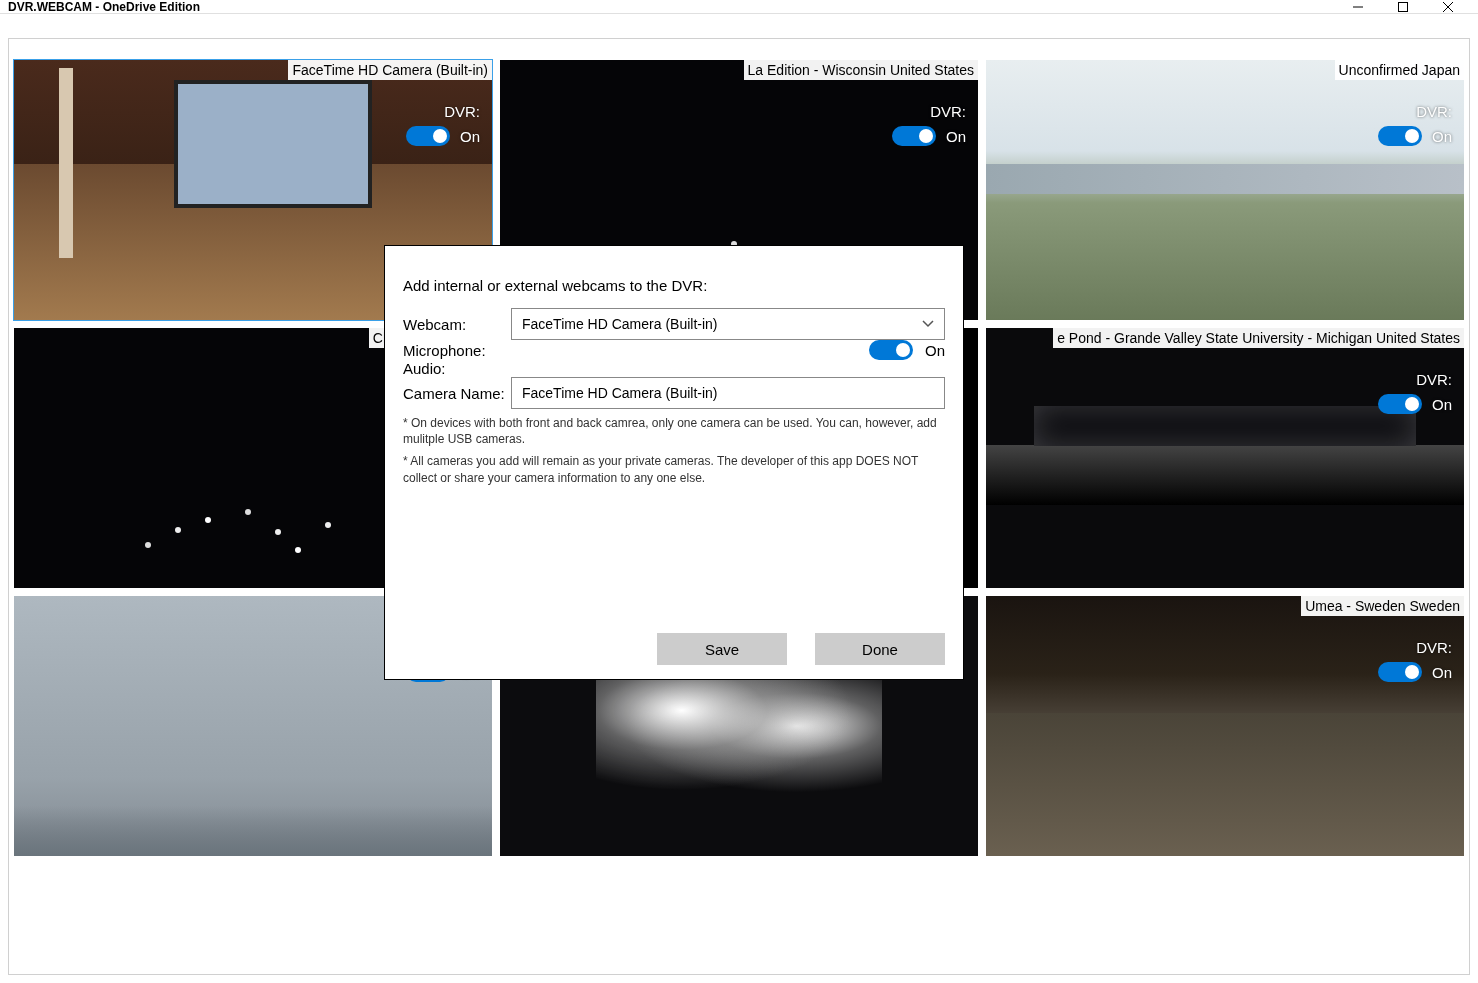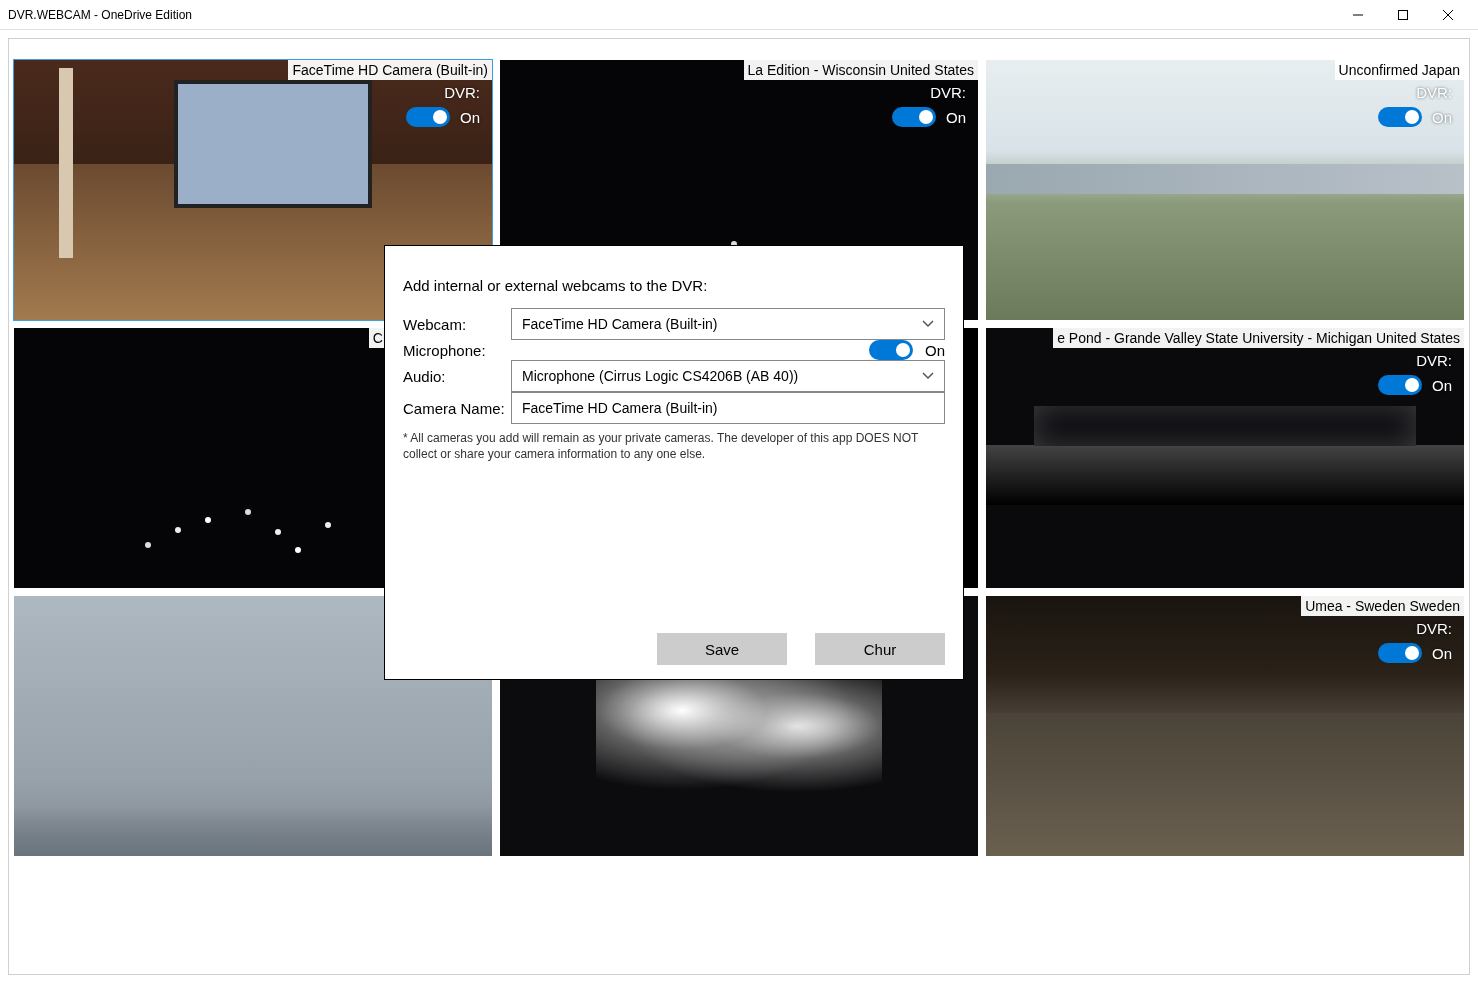--- a/index.html
+++ b/index.html
@@ -6,28 +6,29 @@
   body {
     font-family: "Segoe UI", Tahoma, sans-serif;
     font-size: 13px;
     background: #ffffff;
     width: 1478px;
     height: 983px;
     overflow: hidden;
     position: relative;
   }
   .titlebar {
-    height: 30px;
+    height: 14px;
     background: #ffffff;
     display: flex;
     align-items: center;
     padding: 0 8px;
     font-size: 12px;
     color: #000;
     border-bottom: 1px solid #e0e0e0;
+    font-weight: bold;
   }
   .titlebar .title { flex: 1; }
   .titlebar .win-controls { display: flex; gap: 0; }
   .titlebar .win-btn {
     width: 45px; height: 30px;
     display: flex; align-items: center; justify-content: center;
     font-size: 13px;
     cursor: default;
   }
   .content-frame {
@@ -54,21 +55,21 @@
     position: absolute;
     top: 0; right: 0;
     background: rgba(255,255,255,0.95);
     color: #000;
     font-size: 14px;
     padding: 2px 4px;
     white-space: nowrap;
   }
   .cam .dvr-row {
     position: absolute;
-    top: 24px; right: 12px;
+    top: 43px; right: 12px;
     color: #fff;
     font-size: 15px;
     display: flex;
     flex-direction: column;
     align-items: flex-end;
     gap: 6px;
     text-shadow: 0 0 3px rgba(0,0,0,0.6);
   }
   .dvr-toggle-row { display: flex; align-items: center; gap: 10px; }
   .toggle {
@@ -306,40 +307,31 @@
   <div class="form-row mic-row">
     <div class="label">Microphone:</div>
     <div class="field">
       <div class="toggle"></div>
       <span>On</span>
     </div>
   </div>
 
   <div class="form-row">
     <div class="label">Audio:</div>
-    <div class="field">
-      <div class="select">
-        <span>Microphone (Cirrus Logic CS4206B (AB 40))</span>
-        <span class="chev">
-          <svg width="12" height="8">
-              <polyline points="1,1 6,6 11,1" fill="none" stroke="#555" stroke-width="1.5"></polyline>
-            </svg>
-        </span>
-      </div>
-    </div>
   </div>
 
   <div class="form-row">
     <div class="label">Camera Name:</div>
     <div class="field">
       <input class="text-input" type="text" value="FaceTime HD Camera (Built-in)" style="">
     </div>
   </div>
 
+  <div class="note">* On devices with both front and back camrea, only one camera can be used.  You can, however, add mulitple USB cameras.</div>
   <div class="note" style="">* All cameras you add will remain as your private cameras.  The developer of this app DOES NOT collect or share your camera information to any one else.</div>
 
   <div class="spacer"></div>
 
   <div class="btn-row">
     <button class="btn">Save</button>
-    <button class="btn">Chur</button>
+    <button class="btn">Done</button>
   </div>
 </div>
 
 </body></html>

